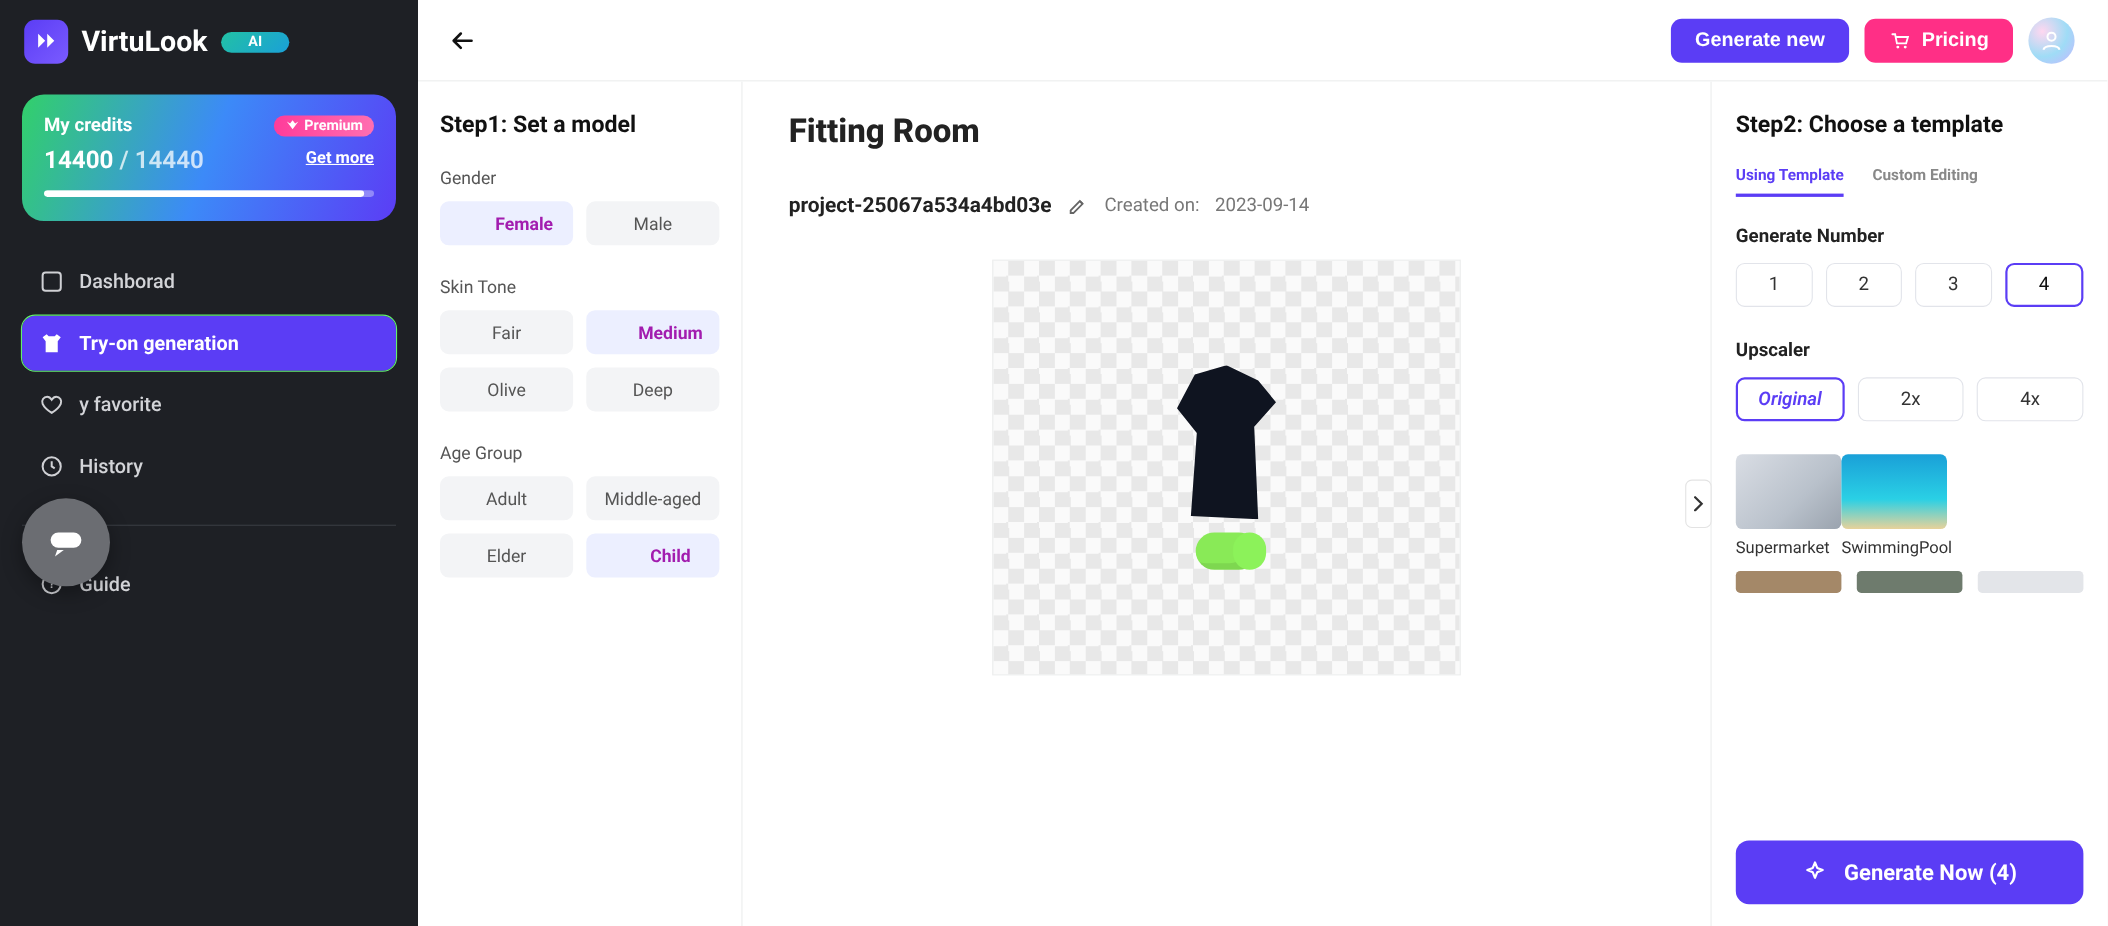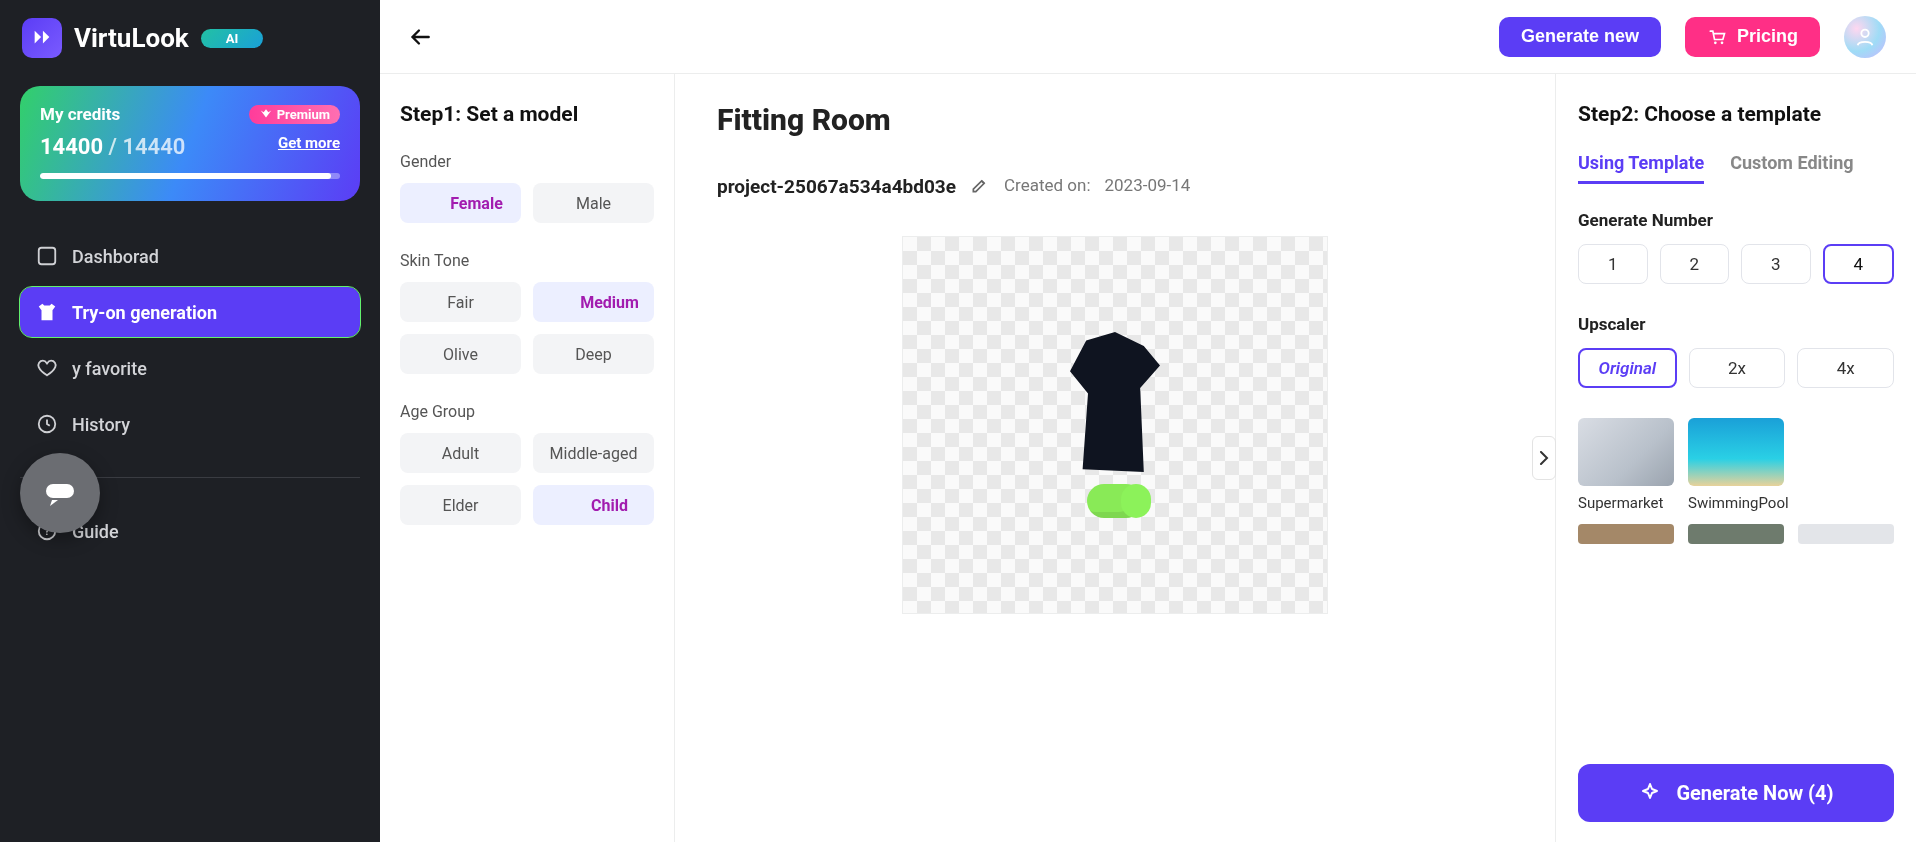--- a/index.html
+++ b/index.html
@@ -69,21 +69,21 @@
   .chat-bubble {
     position:absolute; left:20px; top:453px;
     width:80px; height:80px; border-radius:50%;
     background:#6b6d72; display:flex; align-items:center; justify-content:center;
     box-shadow:0 6px 18px rgba(0,0,0,.35);
   }
   
   .main { flex:1; display:flex; flex-direction:column; background:#fff; border-top-left-radius:0; }
   .topbar {
     height:74px; background:#fff; border-bottom:1px solid #eceded;
-    display:flex; align-items:center; padding:0 30px 0 22px; gap:24px;
+    display:flex; align-items:center; padding:0 30px 0 22px; gap:14px;
   }
   .back-btn { width:36px; height:36px; display:flex; align-items:center; justify-content:center; cursor:pointer;}
   .top-spacer { flex:1; }
   .btn {
     height:40px; padding:0 22px; border-radius:10px;
     font-size:18px; font-weight:700; color:#fff; display:flex; align-items:center; gap:10px;
     cursor:pointer; border:none;
   }
   .btn-purple { background:#5b3df5; }
   .btn-pink { background:#ff2f86; }
@@ -103,21 +103,21 @@
     height:40px; border-radius:8px;
     display:flex; align-items:center; justify-content:center;
     font-size:16px; color:#555; background:#f3f4f6; cursor:pointer;
   }
   .option.selected {
     background:#ecefff; color:#a21caf; font-weight:700;padding-left:32px;
   }
   
   .col-center { flex:1; padding:28px 42px; position:relative; border-right:1px solid #eceded;}
   .center-title { font-size:30px; font-weight:800; margin-bottom:38px;}
-  .project-row { display:flex; align-items:flex-start; gap:14px; font-size:17px; color:#222; margin-bottom:38px;}
+  .project-row { display:flex; align-items:center; gap:14px; font-size:17px; color:#222; margin-bottom:38px;}
   .proj-name { font-weight:700; font-size:19px;}
   .edit-icon { width:20px; height:20px; cursor:pointer; color:#666;}
   .created-label { color:#777; }
   .created-date { color:#777; }
   .canvas {
     width:426px; height:378px; margin:0 auto;
     background:
       repeating-conic-gradient(#e8e8e8 0% 25%, #fafafa 0% 50%) 0 0/28px 28px;
     border:1px solid #eceded;
     display:flex; flex-direction:column; align-items:center; justify-content:center;
@@ -139,32 +139,32 @@
   }
   .arrow-carousel {
     position:absolute; right:-1px; top:50%; transform:translateY(-50%);
     width:24px; height:44px; border:1px solid #e3e3e3; border-radius:6px;
     background:#fff; display:flex; align-items:center; justify-content:center;
     cursor:pointer; color:#333; font-size:14px;
   }
   
   .col-step2 { width:360px; padding:28px 22px 20px 22px; display:flex; flex-direction:column; }
   .tabs { display:flex; gap:26px; margin-bottom:26px; }
-  .tab { font-size:18px; font-weight:700; color:#888; padding-bottom:8px; cursor:pointer;}
+  .tab { font-size:14px; font-weight:700; color:#888; padding-bottom:8px; cursor:pointer;}
   .tab.active { color:#5b3df5; border-bottom:3px solid #5b3df5; }
   .sub-label { font-size:17px; font-weight:700; margin-bottom:14px;}
   .num-row { display:flex; gap:12px; margin-bottom:30px;}
   .num-opt {
     flex:1; height:40px; border:1px solid #e2e4ea; border-radius:8px;
     display:flex; align-items:center; justify-content:center;
     font-size:17px; color:#333; cursor:pointer; background:#fff;
   }
   .num-opt.selected { border:2px solid #5b3df5; color:#111;}
   .up-opt.selected-orig { border:2px solid #5b3df5; color:#5b3df5; font-weight:600;font-style:italic;}
-  .template-grid { display:flex; gap:14px; flex-wrap:wrap; margin-bottom:12px;}
+  .template-grid { display:flex; flex-wrap:wrap; margin-bottom:12px;}
   .tmpl { width:96px; display:flex; flex-direction:column; gap:8px;}
   .tmpl-img { width:96px; height:68px; border-radius:6px; background:#bbb;}
   .tmpl-super { background:linear-gradient(135deg,#d9dde4 0%,#b9c1cb 60%,#9aa3ae 100%); }
   .tmpl-yacht { background:linear-gradient(180deg,#dfe5ea 0%,#fefeff 50%,#c8cfd6 100%); }
   .tmpl-pool  { background:linear-gradient(180deg,#1aa0d8 0%,#2ad0e5 60%,#e8d29a 100%); }
   .tmpl-label { font-size:15px; color:#333;}
   .template-row2 { display:flex; gap:14px; }
   .tmpl-strip { width:96px; height:20px; border-radius:4px; background:#8d6a42; opacity:.8;}
   .tmpl-strip.b { background:#4a5a48;}
   .tmpl-strip.c { background:#dcdfe4;}

